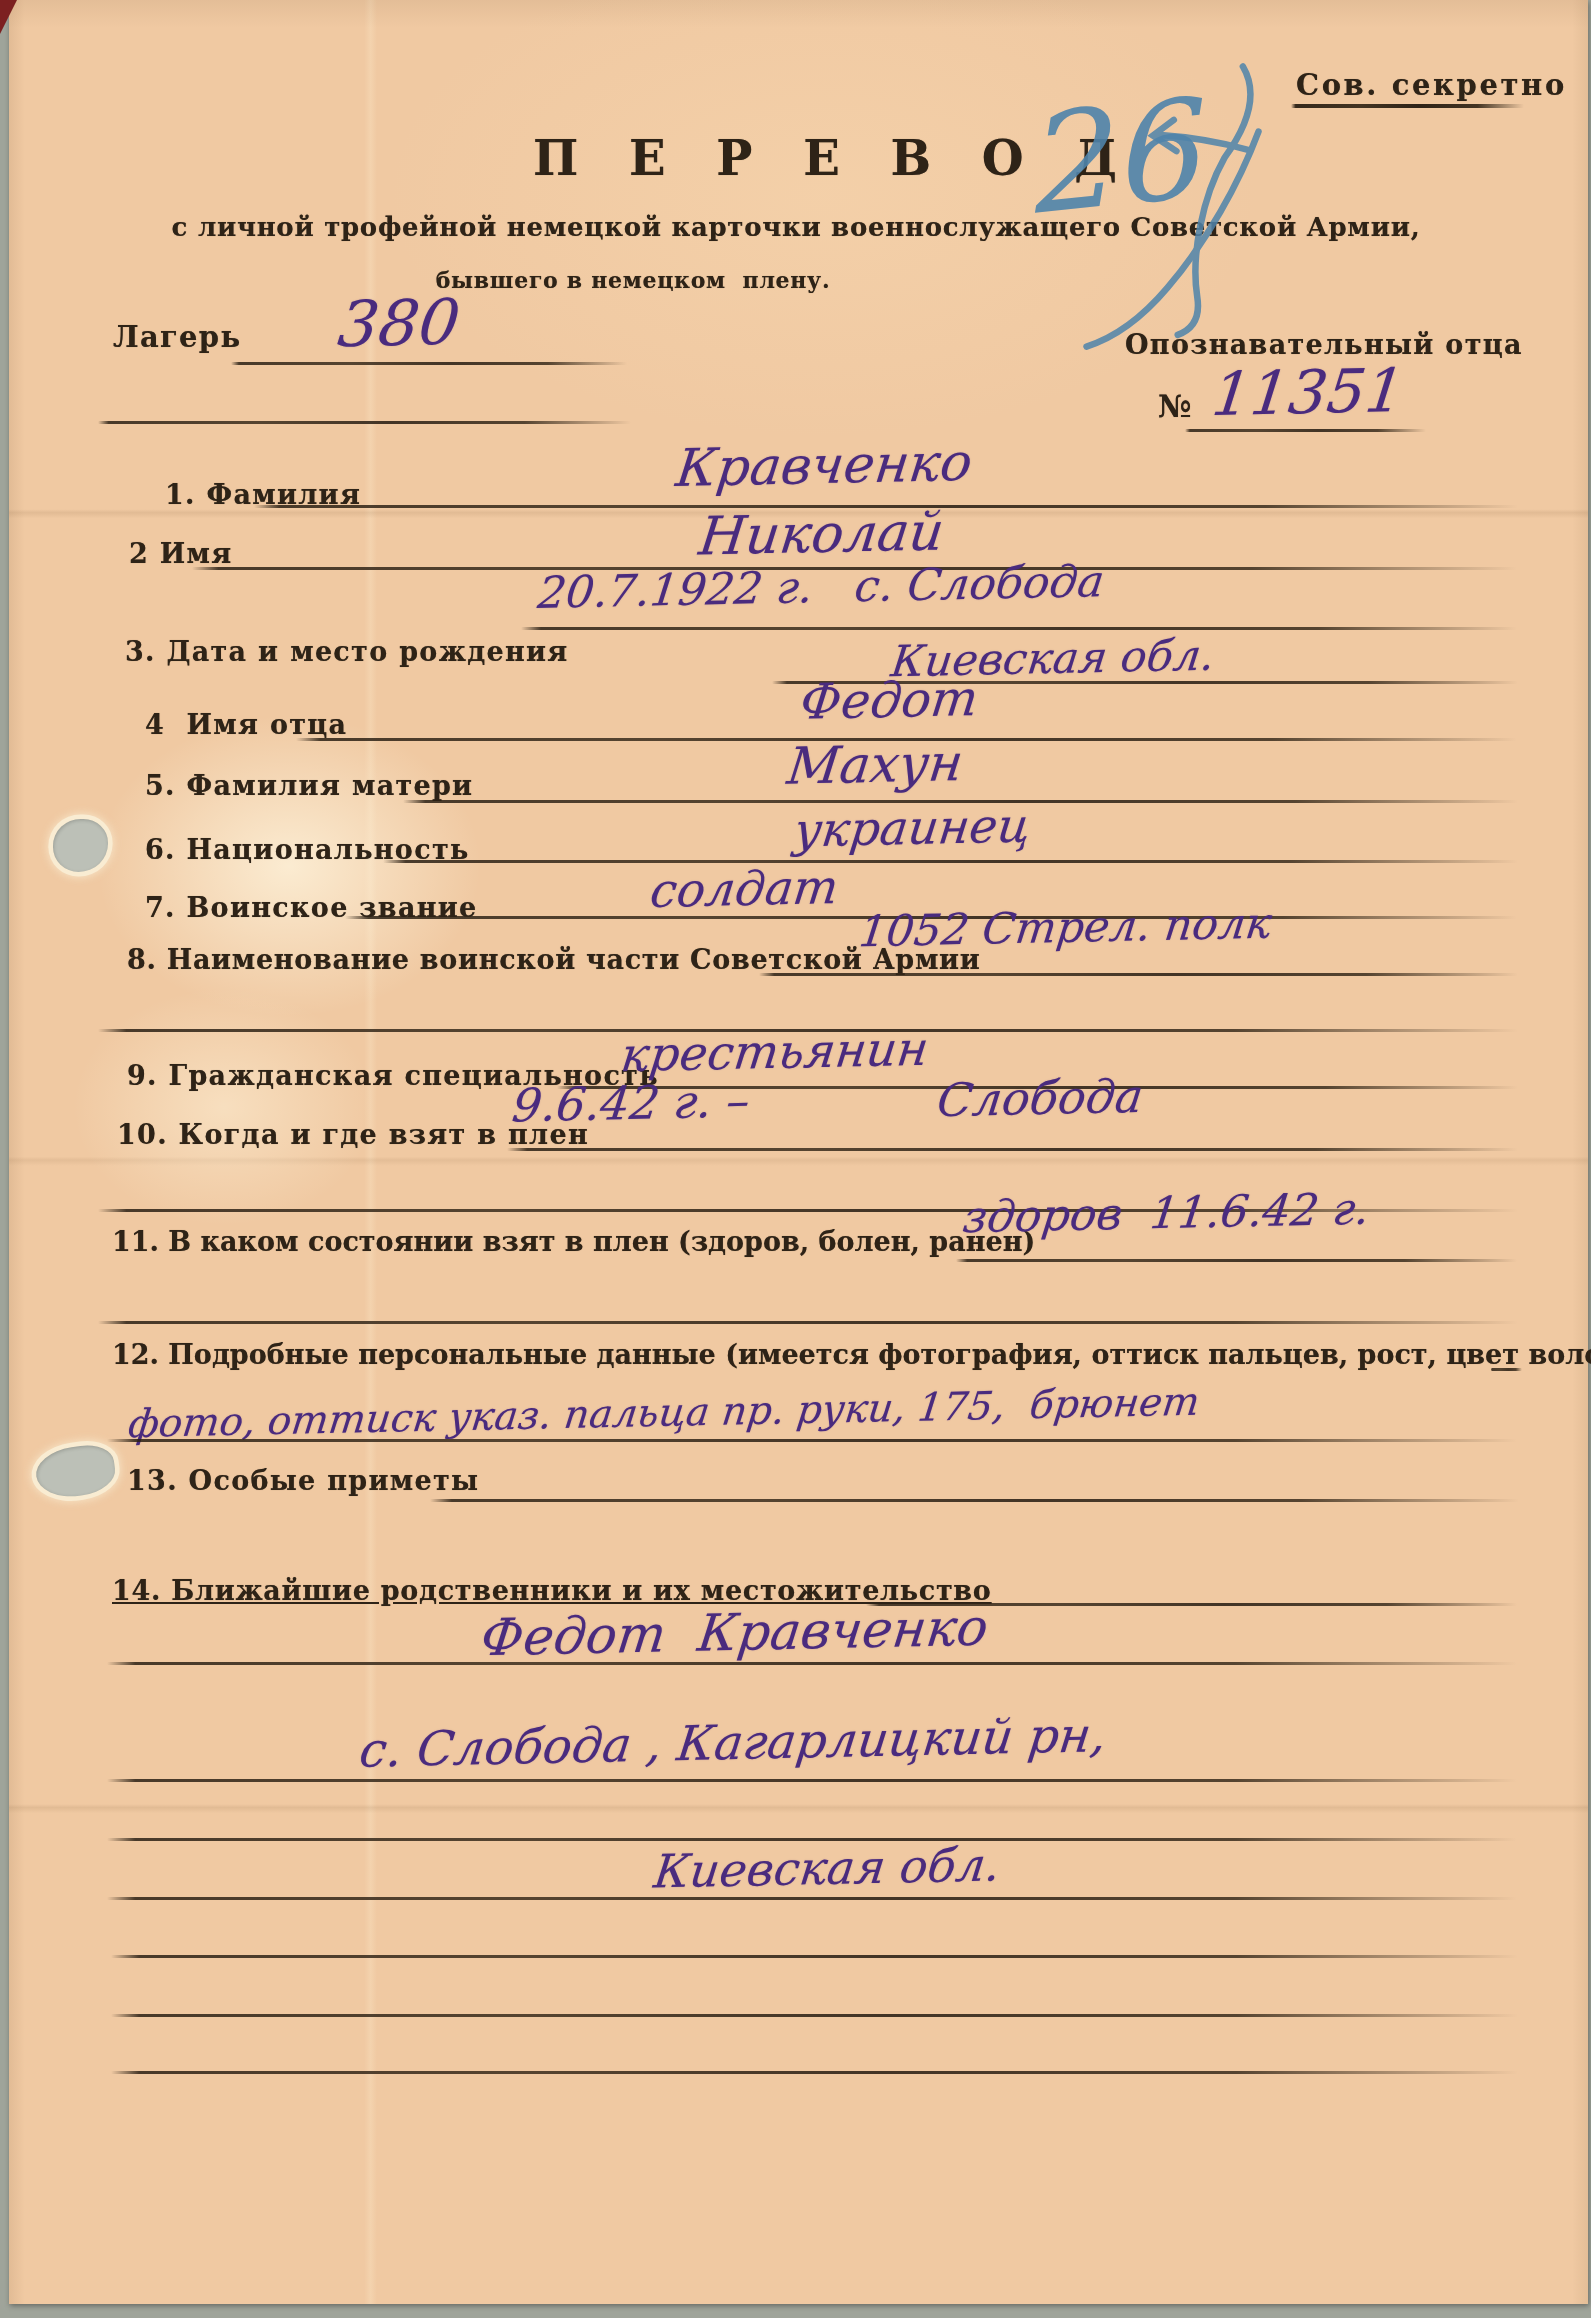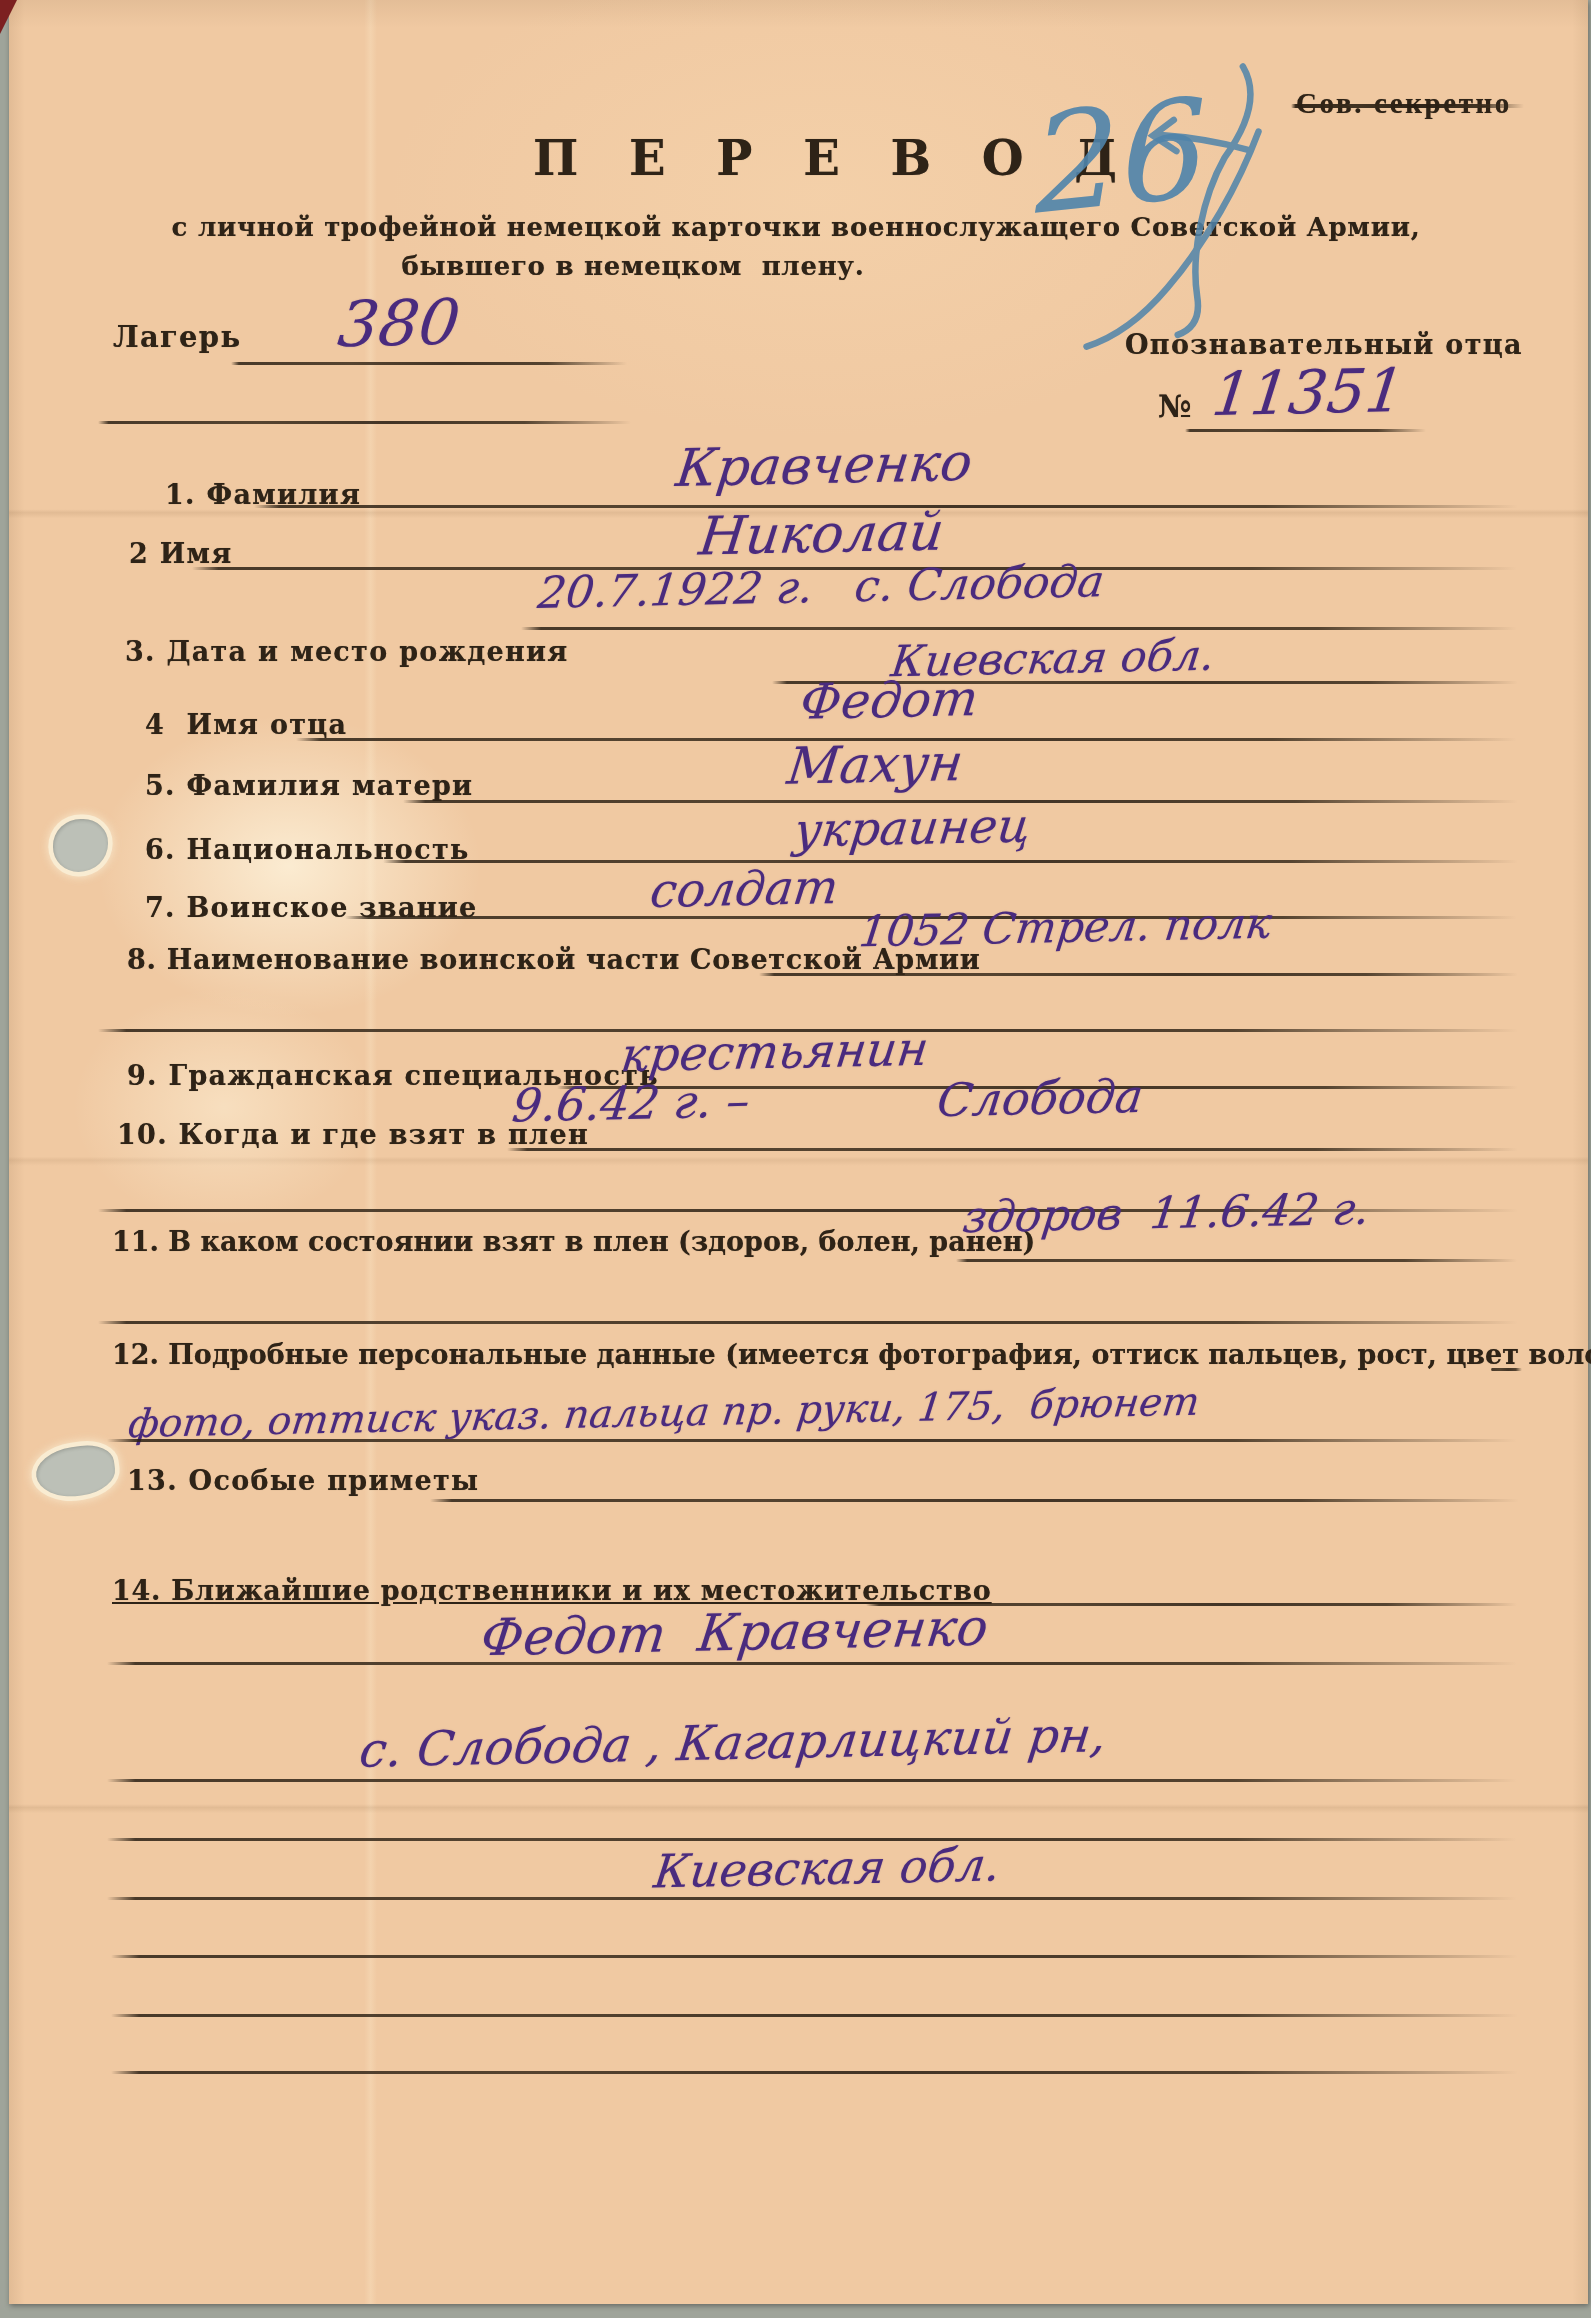--- a/index.html
+++ b/index.html
@@ -30,27 +30,27 @@
     clip-path:polygon(0 0, 100% 0, 55% 45%, 0 100%);}
   svg.overlay{position:absolute; left:0; top:0; pointer-events:none;}
 </style>
 </head>
 <body>
 
 <div class="page">
   <div class="paper"></div>
   <div class="cornermark"></div>
 
-  <div class="typed" style="left:1296px; top:87px; font-size:29px; letter-spacing:2.6px;font-family:Liberation Serif, serif;">Сов. секретно</div>
+  <div class="typed" style="left:1296px; top:68px; font-size:29px; letter-spacing:2.6px;">Сов. секретно</div>
   <div class="rline" style="left:1291px; top:104px; width:233px; height:3.9px; opacity:.95;"></div>
 
   <div class="typed" style="left:0; top:130px; width:1667px; text-align:center; font-size:48px; letter-spacing:17px;">П Е Р Е В О Д</div>
 
   <div class="typed" style="left:0; top:212px; width:1592px; text-align:center; font-size:26px; letter-spacing:0.7px;">с личной трофейной немецкой карточки военнослужащего Советской Армии,</div>
-  <div class="typed" style="left:0; top:251px; width:1266px; text-align:center; font-size:26px; letter-spacing:0.7px;">бывшего в немецком  плену.</div>
+  <div class="typed" style="left:0; top:267px; width:1266px; text-align:center; font-size:22px; letter-spacing:0.7px;">бывшего в немецком  плену.</div>
 
   <div class="hand bluemark" style="left:1034px; top:77px; font-size:137px; transform:skewX(-4deg) rotate(-6deg); text-shadow:none;">26</div>
   <svg class="overlay" width="1592" height="2319" viewBox="0 0 2444 3560">
     <g fill="none" stroke="#4f84ab" stroke-width="10" stroke-linecap="round" opacity="0.85">
       <path d="M 1908,102 C 1934,146 1912,198 1880,242 C 1846,302 1828,392 1838,456 C 1843,488 1830,506 1808,514"></path>
       <path d="M 1916,230 C 1872,218 1822,210 1778,207"></path>
       <path d="M 1802,184 L 1770,208 L 1806,232"></path>
       <path d="M 1932,202 C 1902,282 1852,372 1792,442 C 1748,494 1706,520 1668,532"></path>
     </g>
   </svg>

